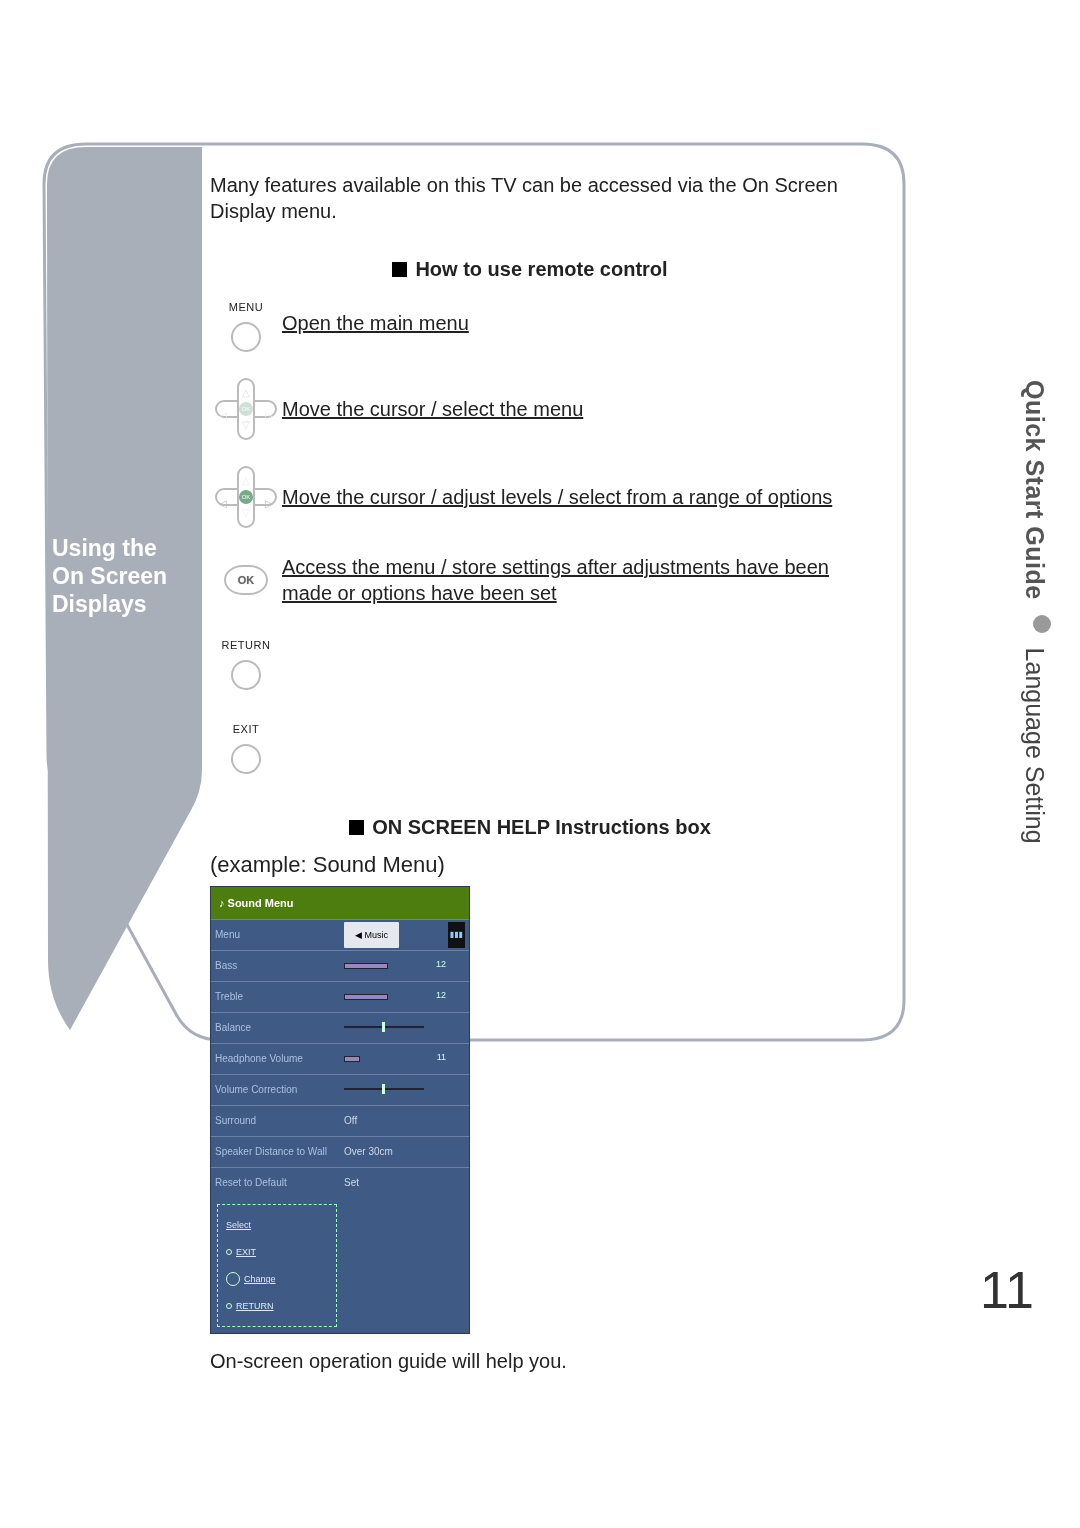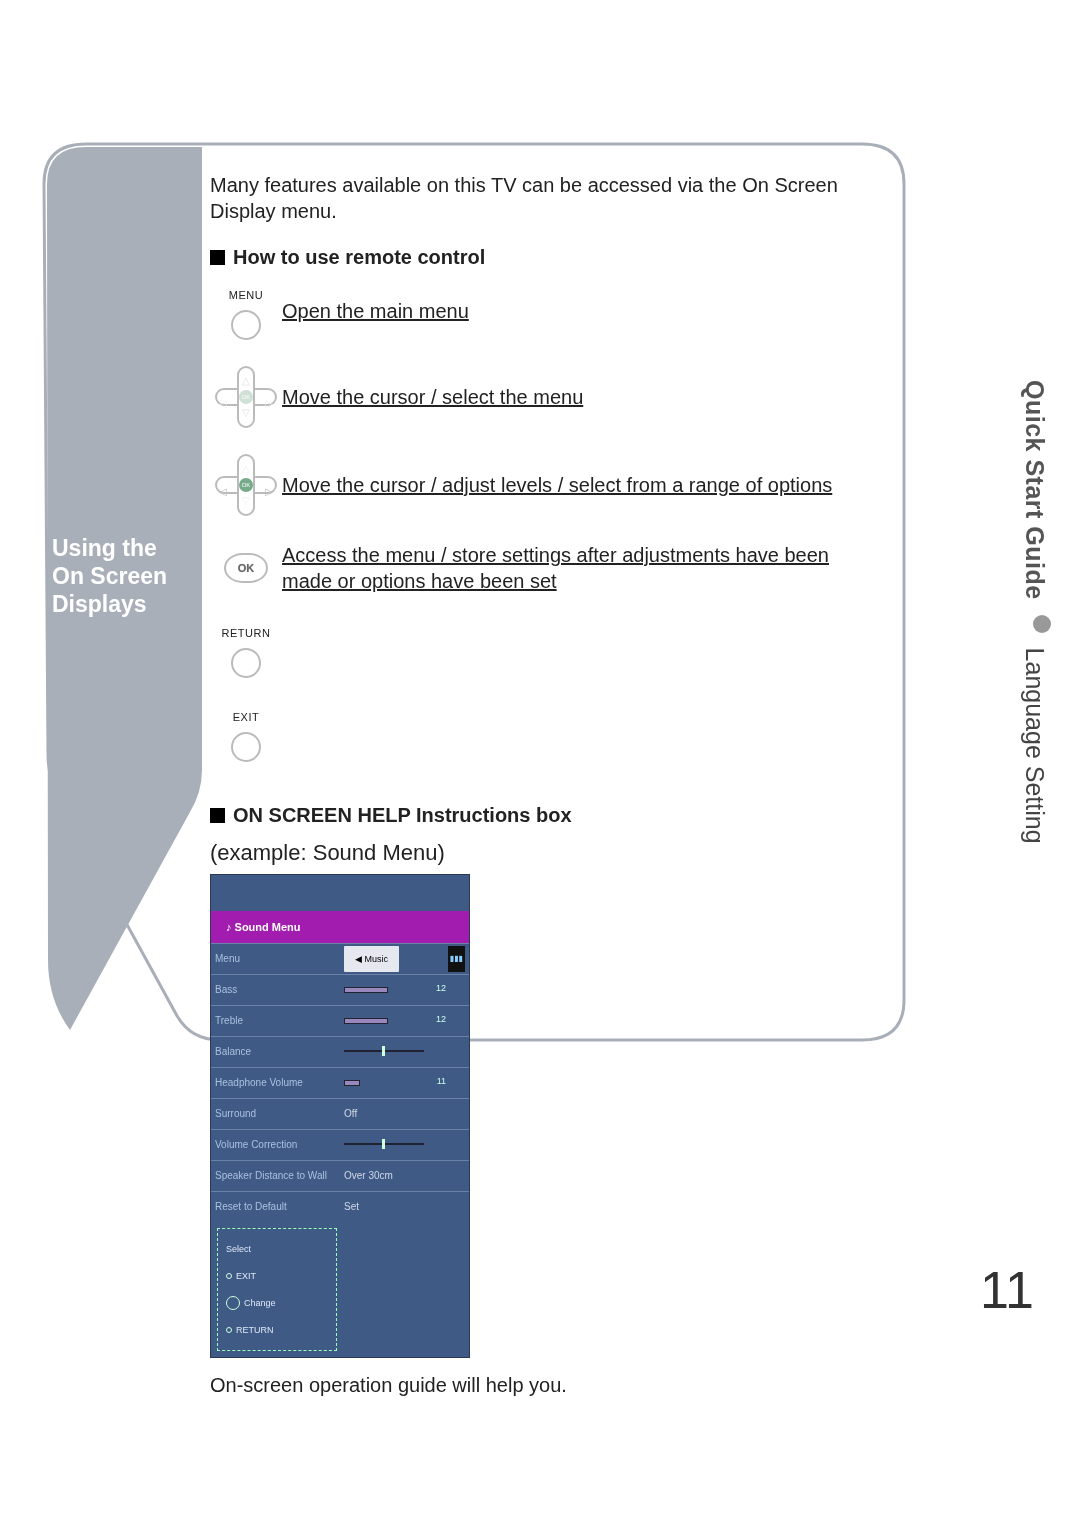--- a/index.html
+++ b/index.html
@@ -42,22 +42,22 @@
   }
   .content {
     position: absolute;
     left: 210px;
     top: 172px;
     width: 640px;
     font-size: 20px;
     line-height: 26px;
     color: #222;
   }
-  .intro { margin-bottom: 20px; }
-  .sec-head { font-weight: bold; margin: 14px 0 12px 0; font-size: 20px; }
+  .intro { margin-bottom: 32px; }
+  .sec-head { font-weight: bold; margin: 14px 0 12px 0; font-size: 20px; text-align: center; }
   .sec-head::before {
     content:""; display:inline-block; width:15px; height:15px; background:#000; margin-right:8px; vertical-align:-1px;
   }
   .row { display:flex; align-items:center; margin-bottom:26px; }
   .row .ic { width:72px; flex:0 0 72px; display:flex; justify-content:center; }
   .row .txt { flex:1;text-decoration:underline; }
   .small-lbl { font-size:11px; text-align:center; color:#222; letter-spacing:.5px; }
   .circle-btn { width:30px; height:30px; border:2px solid #bbb; border-radius:50%; }
   .btn-stack { display:flex; flex-direction:column; align-items:center; gap:2px; }
 
@@ -75,34 +75,34 @@
 
   .example-label { font-size:22px; margin-top:8px; }
   .osd {
     margin-top:8px;
     width:260px;
     background:#3f5a84;
     border:1px solid #2a3a56;
     color:#fff;
     font-size:10px;
   }
-  .osd .title { background:#a21caf; padding:3px 15px; font-weight:bold; font-size:11px;margin-top:36px;}
+  .osd .title { background:#4d7c0f; padding:3px 8px; font-weight:bold; font-size:11px;}
   .osd .title::before { content:"♪ "; }
   .osd table { width:100%; border-collapse:collapse; }
   .osd td { padding:2px 4px; border-top:1px solid #6a82a8; height:15px; }
   .osd td.lab { width:50%; color:#a9c0e0; }
   .osd td.val { color:#d0d8e8; position:relative; }
   .osd .pill { display:inline-block; background:#e6e8f0; color:#000; padding:0 11px; border-radius:1px; font-size:9px; }
   .bar { display:inline-block; height:6px; background:#98b; border:1px solid #223; vertical-align:middle; }
   .barwrap { position:relative; display:inline-block; width:80px; height:8px; }
   .barwrap .num { position:absolute; right:-22px; top:-2px; color:#cfe; font-size:9px;}
   .tick { display:inline-block; width:80px; height:8px; background:linear-gradient(#223,#223) center/100% 2px no-repeat; position:relative;}
   .tick::after{content:"";position:absolute;left:48%;top:-1px;width:3px;height:10px;background:#cfd;}
   .help-box {
-    margin:6px; padding:6px 8px; border:1px dashed #9fb; color:#dfe8f8; font-size:9px; width:120px;
+    margin:6px; padding:6px 8px; border:1px dashed #9fb; color:#dfe8f8; font-size:9px; width:120px;text-decoration:underline;
   }
   .help-box .hline { display:flex; align-items:center; gap:4px; margin:1px 0;}
   .help-box .dot2 { width:6px;height:6px;border:1px solid #cfd;border-radius:50%;}
   .help-box .nav { width:14px;height:14px;border:1px solid #cfd;border-radius:50%; position:relative;}
   .osd-caption { margin-top:14px; font-size:20px; }
 </style>
 </head>
 <body>
 
 <svg width="1080" height="1528" style="position:absolute;left:0;top:0;pointer-events:none">
@@ -211,26 +211,26 @@
           </tr>
           <tr>
             <td class="lab">Balance</td>
             <td class="val"><span class="tick"></span></td>
           </tr>
           <tr>
             <td class="lab">Headphone Volume</td>
             <td class="val"><span class="barwrap"><span class="bar" style="width: 20%;"></span><span class="num">11</span></span></td>
           </tr>
           <tr>
+            <td class="lab">Volume Correction</td>
+            <td class="val"><span class="tick"></span></td>
+          </tr>
+          <tr>
             <td class="lab">Surround</td>
             <td class="val">Off</td>
-          </tr>
-          <tr>
-            <td class="lab">Volume Correction</td>
-            <td class="val"><span class="tick"></span></td>
           </tr>
           <tr>
             <td class="lab">Speaker Distance to Wall</td>
             <td class="val">Over 30cm</td>
           </tr>
           <tr>
             <td class="lab">Reset to Default</td>
             <td class="val">Set</td>
           </tr>
         </tbody>

